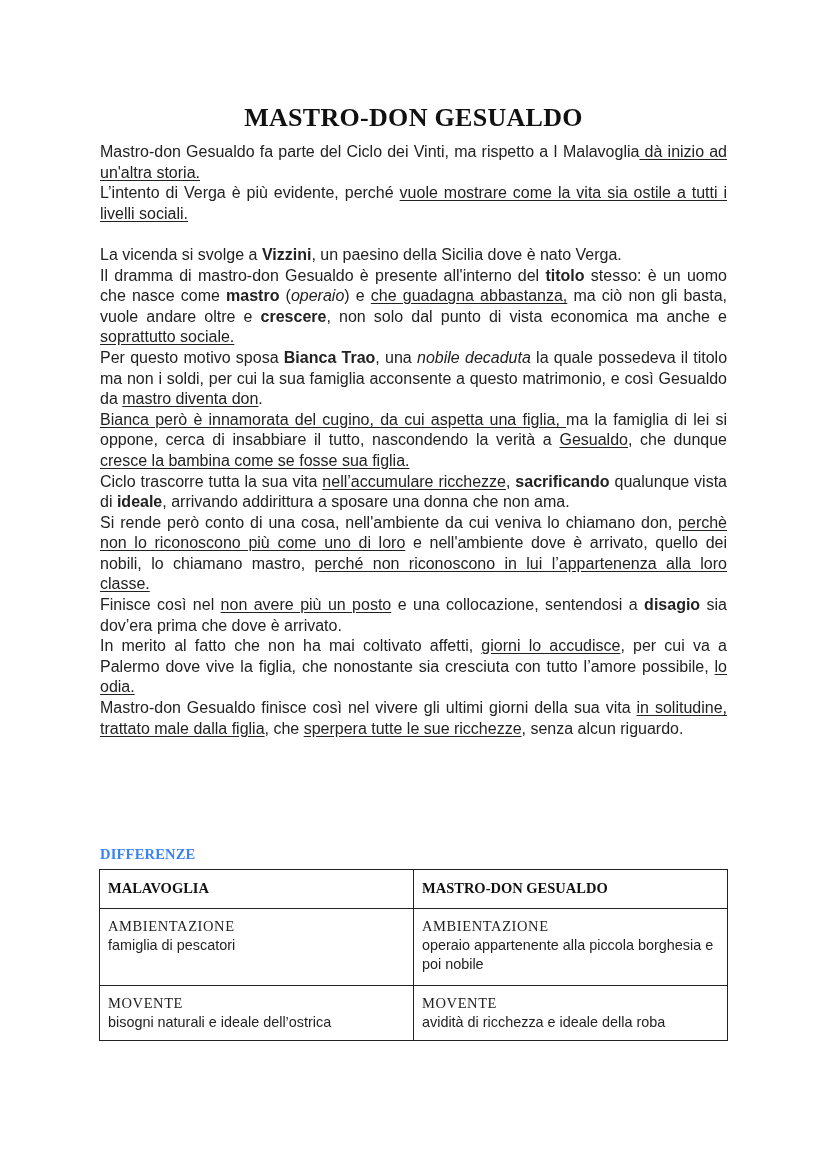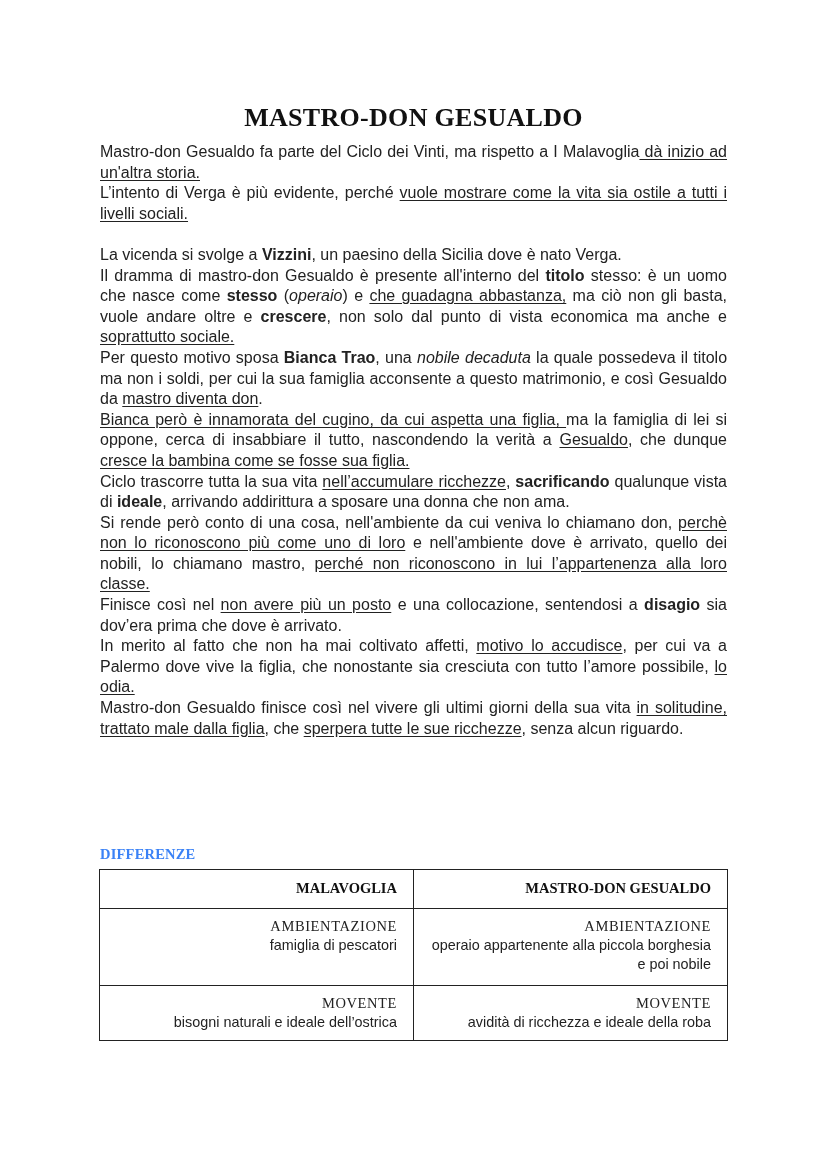--- a/index.html
+++ b/index.html
@@ -22,22 +22,22 @@
   .section-title {
     position: absolute; left: 100px; top: 846px;
     font-family: "Liberation Serif", "DejaVu Serif", serif;
     font-weight: bold; font-size: 14.5px; color: #3b82f6; letter-spacing: 0.2px;
   }
   table.cmp {
     position: absolute; left: 99px; top: 869px; width: 628px;
     border-collapse: collapse; table-layout: fixed;
   }
   table.cmp td, table.cmp th {
-    border: 1.3px solid #222; vertical-align: top; text-align: right;
-    padding: 8px 16px 8px 8px;
+    border: 1.3px solid #222; vertical-align: top; text-align: left;
+    padding: 8px 7px 8px 8px;
   }
   table.cmp th {
     font-family: "Liberation Serif", "DejaVu Serif", serif;
     font-weight: bold; font-size: 14.5px; height: 22px; padding-top: 10px; padding-bottom: 6px;
     color: #111;
   }
   .cell-label {
     font-family: "Liberation Serif", "DejaVu Serif", serif;
     font-size: 14.5px; letter-spacing: 0.6px; color: #222; line-height: 19px; display: block;
   }
@@ -51,27 +51,27 @@
 </head>
 <body>
 
 <div class="page">
   <h1 class="title">MASTRO-DON GESUALDO</h1>
   <div class="body" id="body-text">
       <p><span>Mastro-don Gesualdo fa parte del Ciclo dei Vinti, ma rispetto a I Malavoglia</span><u> dà inizio ad un'altra storia.</u></p>
       <p><span>L’intento di Verga è più evidente, perché </span><u>vuole mostrare come la vita sia ostile a tutti i livelli sociali.</u></p>
       <div class="gap"></div>
       <p><span>La vicenda si svolge a </span><b>Vizzini</b><span>, un paesino della Sicilia dove è nato Verga.</span></p>
-      <p><span>Il dramma di mastro-don Gesualdo è presente all'interno del </span><b>titolo</b><span> stesso: è un uomo che nasce come </span><b>stesso</b><span> (</span><i>operaio</i><span>) e </span><u>che guadagna abbastanza,</u><span> ma ciò non gli basta, vuole andare oltre e </span><b>crescere</b><span>, non solo dal punto di vista economica ma anche e </span><u>soprattutto sociale.</u></p>
+      <p><span>Il dramma di mastro-don Gesualdo è presente all'interno del </span><b>titolo</b><span> stesso: è un uomo che nasce come </span><b>mastro</b><span> (</span><i>operaio</i><span>) e </span><u>che guadagna abbastanza,</u><span> ma ciò non gli basta, vuole andare oltre e </span><b>crescere</b><span>, non solo dal punto di vista economica ma anche e </span><u>soprattutto sociale.</u></p>
       <p><span>Per questo motivo sposa </span><b>Bianca Trao</b><span>, una </span><i>nobile decaduta</i><span> la quale possedeva il titolo ma non i soldi, per cui la sua famiglia acconsente a questo matrimonio, e così Gesualdo da </span><u>mastro diventa don</u><span>.</span></p>
       <p><u>Bianca però  è innamorata del cugino, da cui  aspetta una figlia, </u><span>ma la famiglia di lei si oppone, cerca di insabbiare il tutto, nascondendo la verità a </span><u>Gesualdo</u><span>, che dunque</span><u> cresce la bambina come se fosse sua figlia.</u></p>
       <p><span>Ciclo trascorre tutta la sua vita </span><u>nell’accumulare ricchezze</u><span>, </span><b>sacrificando</b><span> qualunque vista di </span><b>ideale</b><span>, arrivando addirittura a sposare una donna che non ama.</span></p>
       <p><span>Si rende però conto di una cosa, nell'ambiente da cui veniva lo chiamano don, </span><u>perchè non lo riconoscono più come uno di loro</u><span> e nell'ambiente dove è arrivato, quello dei nobili, lo chiamano mastro, </span><u>perché non riconoscono in  lui  l’appartenenza alla loro classe.</u></p>
       <p><span>Finisce così nel </span><u>non avere più un posto</u><span> e una collocazione, sentendosi a </span><b>disagio</b><span> sia dov’era prima che dove è arrivato.</span></p>
-      <p><span>In merito al fatto che non ha mai coltivato affetti, </span><u>motivo lo accudisce</u><span>, per cui va a Palermo dove vive la figlia, che nonostante sia cresciuta con tutto l’amore possibile, </span><u>lo odia.</u></p>
+      <p><span>In merito al fatto che non ha mai coltivato affetti, </span><u>giorni lo accudisce</u><span>, per cui va a Palermo dove vive la figlia, che nonostante sia cresciuta con tutto l’amore possibile, </span><u>lo odia.</u></p>
       <p><span>Mastro-don Gesualdo finisce così nel vivere gli ultimi giorni della sua vita </span><u>in solitudine, trattato male dalla figlia</u><span>, che </span><u>sperpera tutte le sue ricchezze</u><span>, senza alcun riguardo.</span></p>
     </div>
 </div>
 
 <div class="section-title">DIFFERENZE</div>
 
 <table class="cmp">
   <colgroup>
       <col style="width:314px">
       <col style="width:314px">

